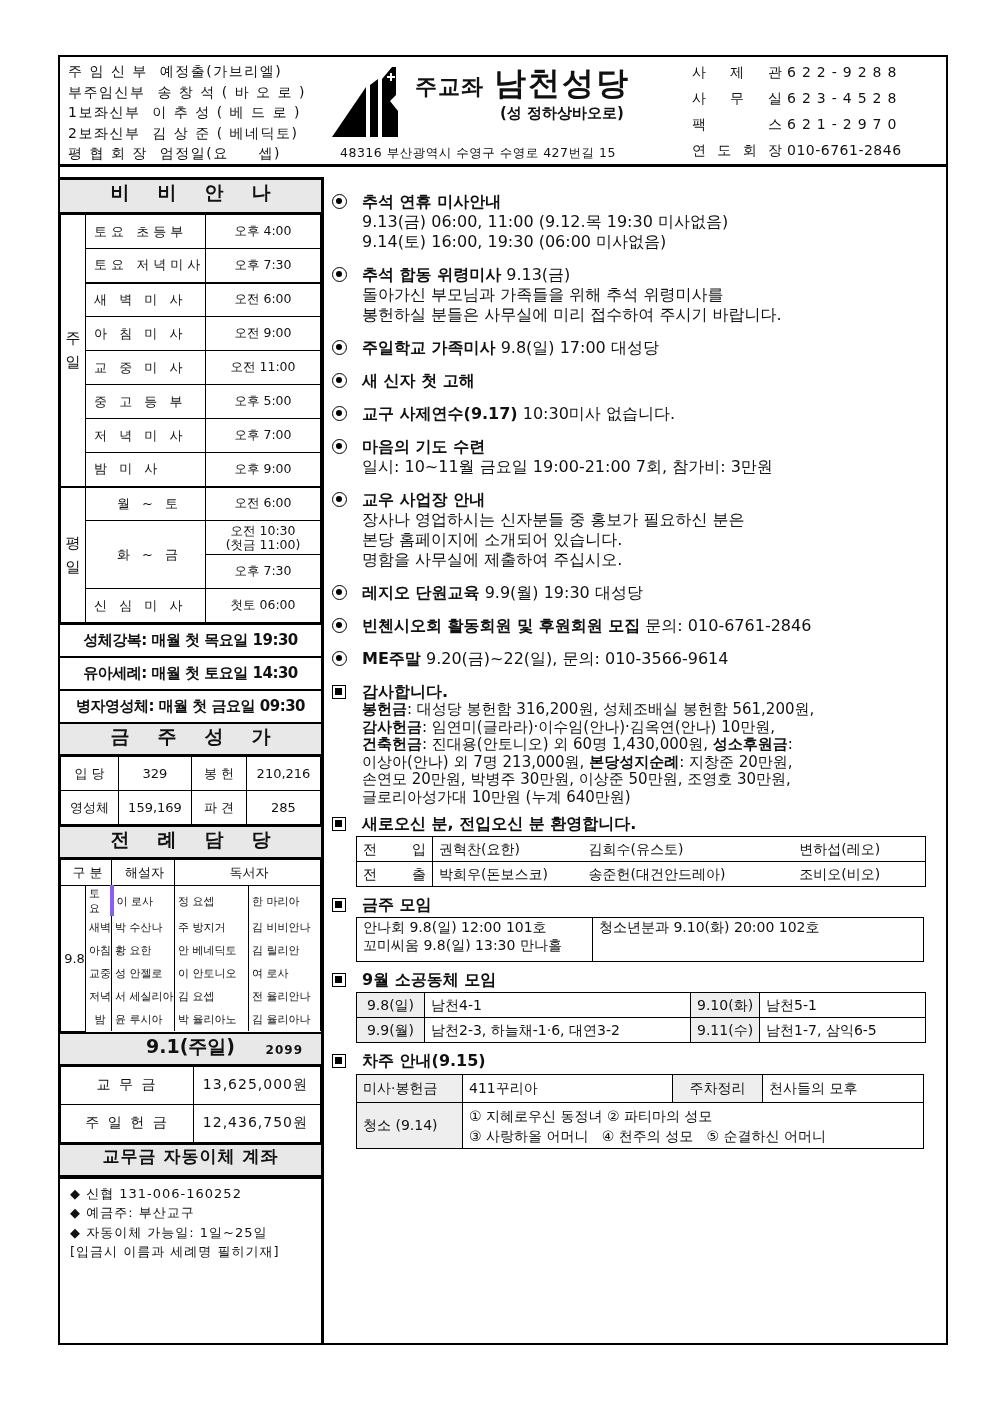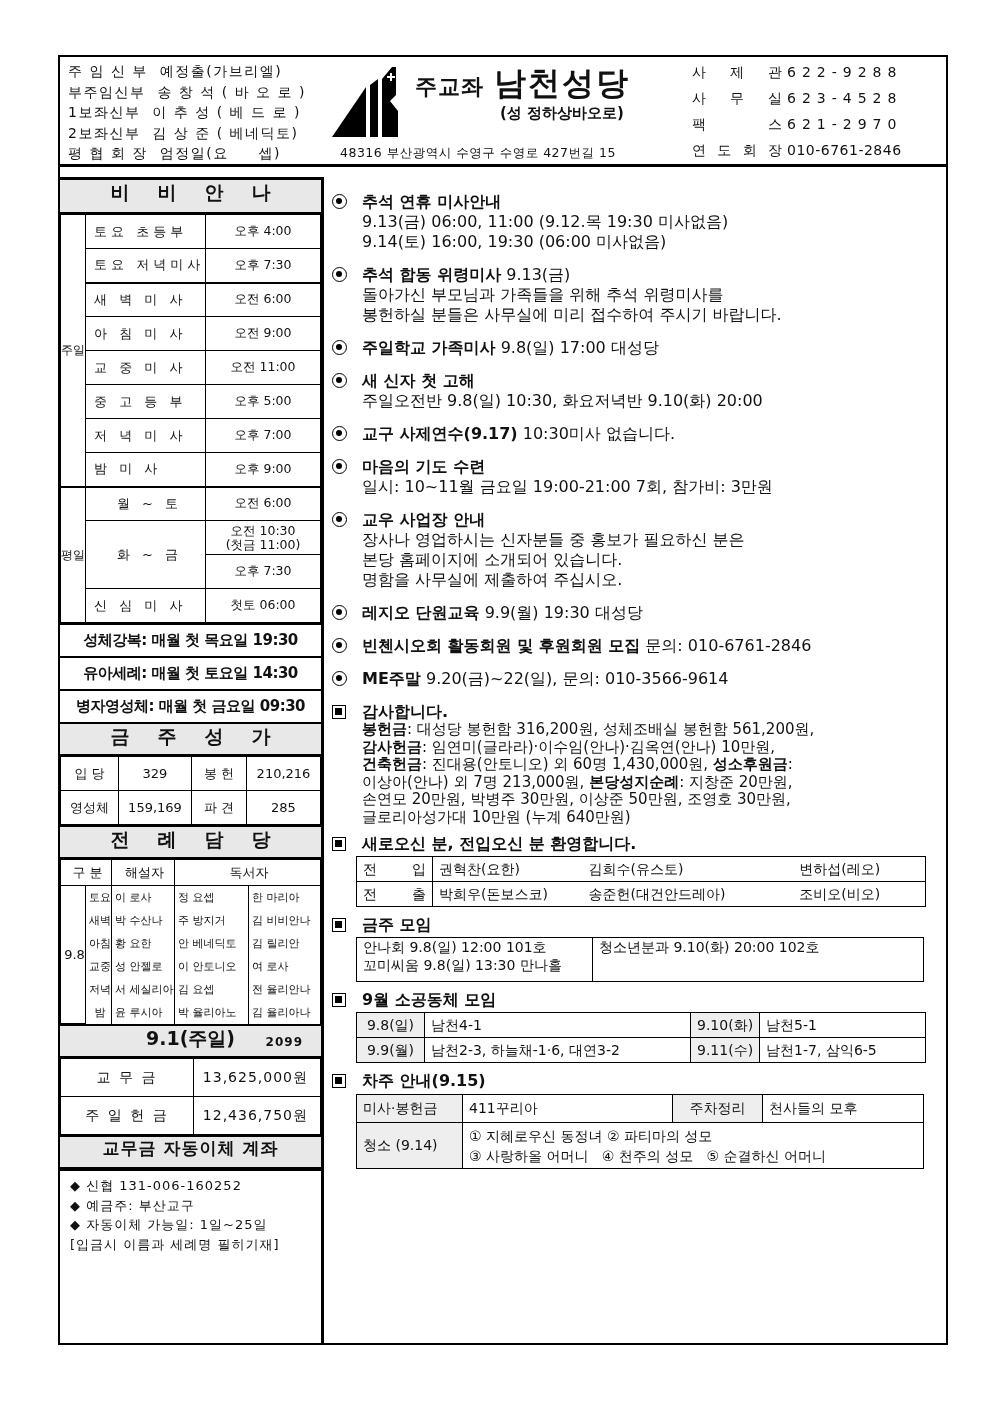--- a/index.html
+++ b/index.html
@@ -18,21 +18,21 @@
   .contacts .row { display: flex; white-space: nowrap; }
   .contacts .lbl { width: 95px; letter-spacing: 1px; display: flex; justify-content: space-between; padding-right: 4px; }
   .contacts .val { letter-spacing: 6px; }
   .contacts .val.tight { letter-spacing: 0.5px; }
 
   .left { position: absolute; left: 0; top: 120px; width: 264px; height: 1166px; border-right: 3px solid #000; border-top: 3px solid #000; }
   table { border-collapse: collapse; width: 100%; }
   td, th { border: 1px solid #000; font-weight: normal; }
   .sec-head { background: #e8e8e8; font-weight: bold; font-size: 19px; text-align: center; height: 34px; letter-spacing: 28px; padding-left: 28px; border-bottom: 2px solid #000; }
   .mass td { font-size: 13px; height: 34px; }
-  .mass .grp { width: 25px; text-align: center; font-size: 12px; line-height: 24px; }
+  .mass .grp { width: 25px; text-align: center; font-size: 15px; line-height: 24px; }
   .mass .nm { padding-left: 8px; letter-spacing: 4px; width: 120px; }
   .mass .tm { text-align: center; font-size: 12.5px; }
   .thick-top td { border-top: 2px solid #000; }
   .notice-row { border-top: 2px solid #000; height: 33px; display: flex; align-items: center; justify-content: center; font-weight: bold; font-size: 15px; letter-spacing: -0.5px; }
   .catech { border-top: 2px solid #000; padding: 4px 0; text-align: center; font-size: 13px; line-height: 19px; letter-spacing: 2.5px; }
   .hymn td { height: 34px; font-size: 13px; text-align: center; }
   .lit td { font-size: 11px; height: 23px; padding-left: 3px; border-top: none; border-bottom: none; }
   .lit .hd td { font-size: 13px; height: 26px; border: 1px solid #000; }
   .money td { height: 38px; font-size: 14px; }
   .acct { border-top: 2px solid #000; padding: 5px 10px; font-size: 13px; line-height: 19.5px; letter-spacing: 1px; }
@@ -194,21 +194,21 @@
     <table class="lit">
       <tbody>
           <tr class="hd">
             <td colspan="2" style="text-align:center">구 분</td>
             <td style="text-align:center">해설자</td>
             <td colspan="2" style="text-align:center">독서자</td>
           </tr>
       <tr>
             <td rowspan="6" style="width:25px;text-align:center;border:1px solid #000;font-size:13px">9.8</td>
             <td style="width:26px;border-left:1px solid #000">토요</td>
-            <td style="width:63px;border-left:1px solid #8b5cf6">이 로사</td>
+            <td style="width:63px;border-left:4px solid #8b5cf6">이 로사</td>
             <td style="width:74px;border-left:1px solid #000">정 요셉</td>
             <td>한 마리아</td>
           </tr>
       <tr>
             <td style="border-left:1px solid #000">새벽</td>
             <td style="border-left:1px solid #000">박 수산나</td>
             <td style="border-left:1px solid #000">주 방지거</td>
             <td>김 비비안나</td>
           </tr>
       <tr>
@@ -259,21 +259,21 @@
       <div>◆ 예금주: 부산교구</div>
       <div>◆ 자동이체 가능일: 1일~25일</div>
       <div>[입금시 이름과 세례명 필히기재]</div>
     </div>
   </div>
 
   <div class="right">
     <div class="item"><span class="bullet"></span><b>추석 연휴 미사안내</b><span></span><div>9.13(금) 06:00, 11:00 (9.12.목 19:30 미사없음)</div><div>9.14(토) 16:00, 19:30 (06:00 미사없음)</div></div>
     <div class="item"><span class="bullet"></span><b>추석 합동 위령미사</b><span> 9.13(금)</span><div>돌아가신 부모님과 가족들을 위해 추석 위령미사를</div><div>봉헌하실 분들은 사무실에 미리 접수하여 주시기 바랍니다.</div></div>
     <div class="item"><span class="bullet"></span><b>주일학교 가족미사</b><span> 9.8(일) 17:00 대성당</span></div>
-    <div class="item"><span class="bullet"></span><b>새 신자 첫 고해</b><div>주일오전반 9.8(일) 10:30, 화요저녁반 9.10(화) 20:00</div></div>
+    <div class="item"><span class="bullet"></span><b>새 신자 첫 고해</b></div>
     <div class="item"><span class="bullet"></span><b>교구 사제연수(9.17)</b><span> 10:30미사 없습니다.</span></div>
     <div class="item"><span class="bullet"></span><b>마음의 기도 수련</b><div>일시: 10~11월 금요일 19:00-21:00 7회, 참가비: 3만원</div></div>
     <div class="item"><span class="bullet"></span><b>교우 사업장 안내</b><div>장사나 영업하시는 신자분들 중 홍보가 필요하신 분은</div><div>본당 홈페이지에 소개되어 있습니다.</div><div>명함을 사무실에 제출하여 주십시오.</div></div>
     <div class="item"><span class="bullet"></span><b>레지오 단원교육</b><span> 9.9(월) 19:30 대성당</span></div>
     <div class="item"><span class="bullet"></span><b>빈첸시오회 활동회원 및 후원회원 모집</b><span> 문의: 010-6761-2846</span></div>
     <div class="item"><span class="bullet"></span><b>ME주말</b><span> 9.20(금)~22(일), 문의: 010-3566-9614</span></div>
 
     <div class="sq-item">
       <span class="sq"></span>
       <div class="h">감사합니다.</div>

